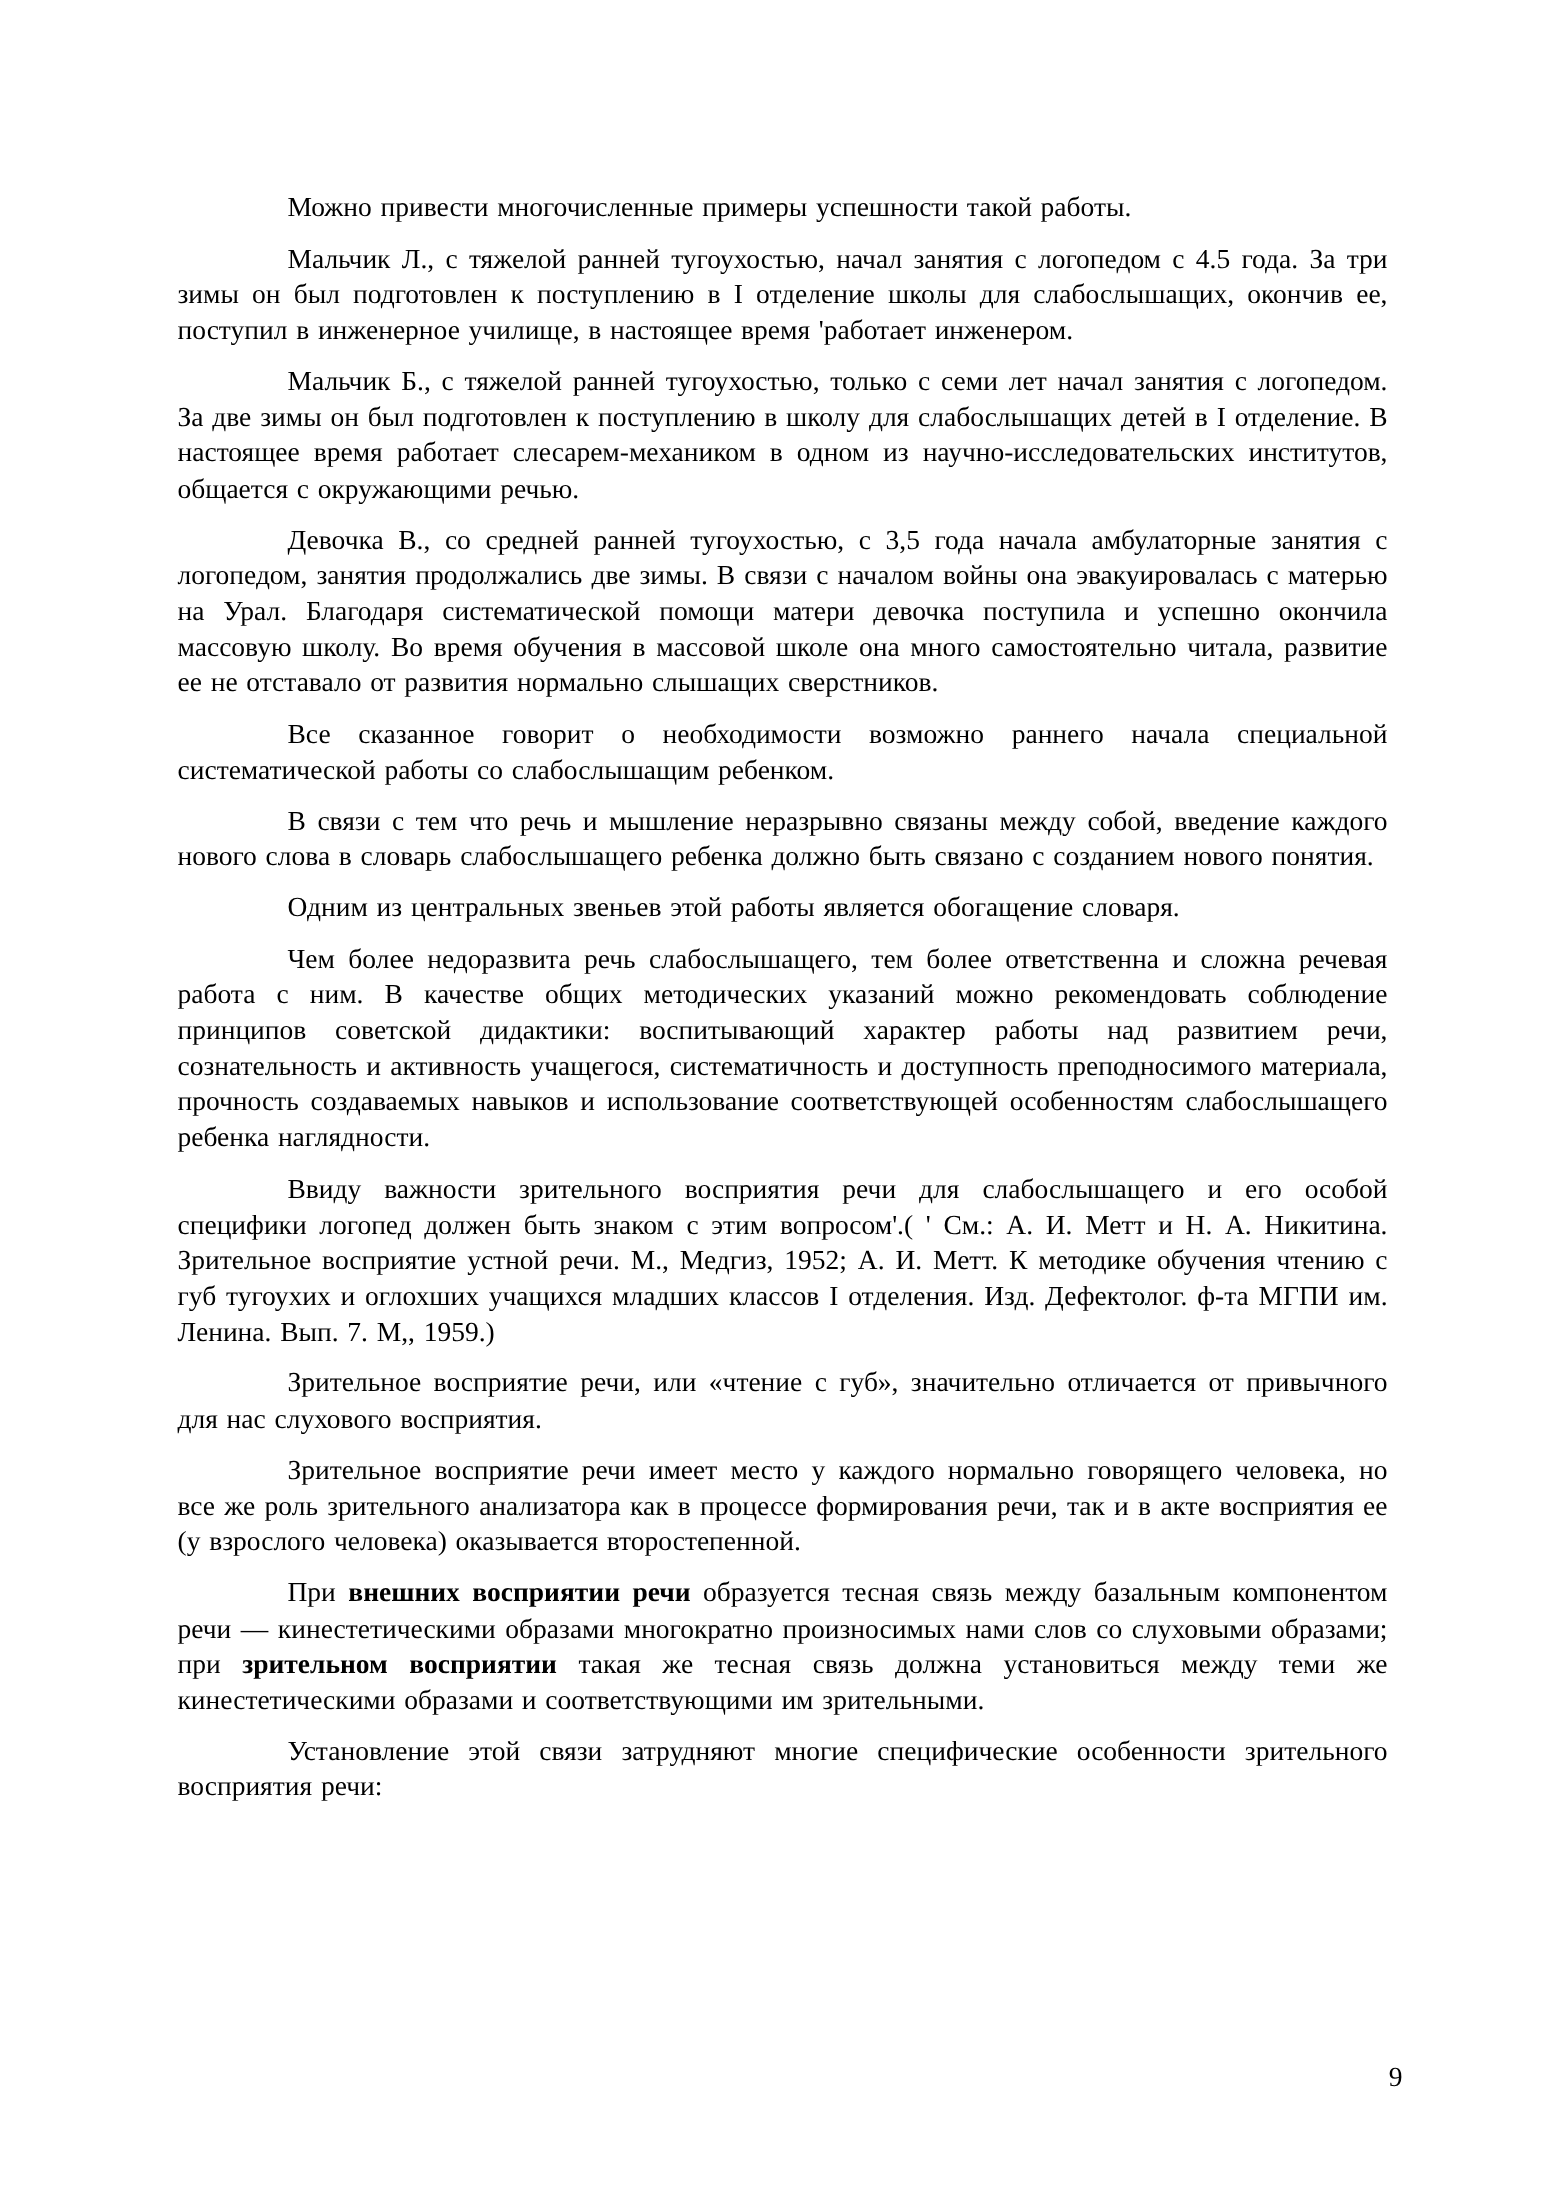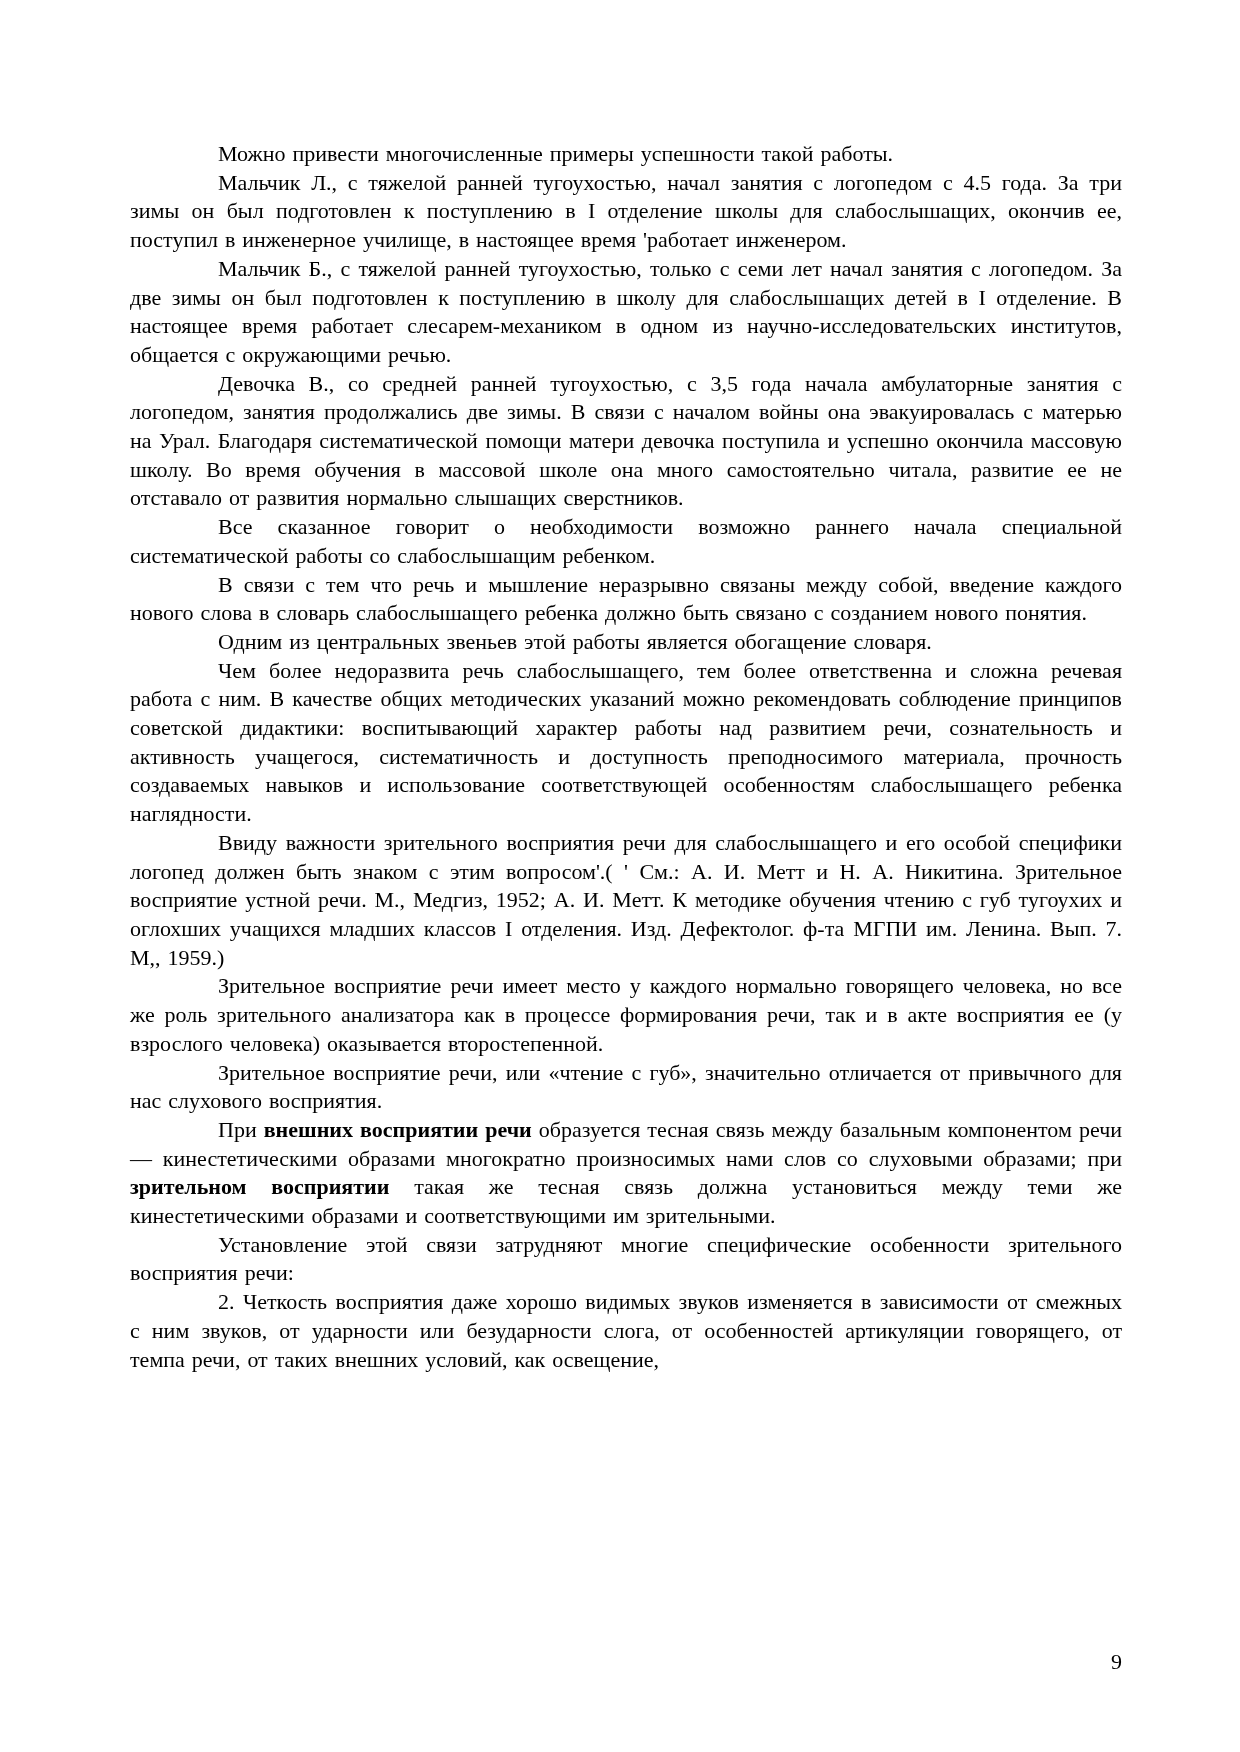--- a/index.html
+++ b/index.html
@@ -21,21 +21,21 @@
     left: 130px;
     top: 140px;
     width: 992px;
     font-size: 22px;
     line-height: 28.7px;
     text-align: justify;
     word-spacing: 1.5px;
     color: #000000;
   }
   .text-block p {
-    margin: 0;
+    margin: 12px;
     padding: 0;
     text-indent: 88px;
   }
   .text-block b {
     font-weight: bold;
   }
   .page-number {
     position: absolute;
     left: 130px;
     top: 1648px;
@@ -53,20 +53,19 @@
   <div class="text-block">
       <p><span>Можно привести многочисленные примеры успешности такой работы.</span></p>
       <p><span>Мальчик Л., с тяжелой ранней тугоухостью, начал занятия с логопедом с 4.5 года. За три зимы он был подготовлен к поступлению в I отделение школы для слабослышащих, окончив ее, поступил в инженерное училище, в настоящее время 'работает инженером.</span></p>
       <p><span>Мальчик Б., с тяжелой ранней тугоухостью, только с семи лет начал занятия с логопедом. За две зимы он был подготовлен к поступлению в школу для слабослышащих детей в I отделение. В настоящее время работает слесарем-механиком в одном из научно-исследовательских институтов, общается с окружающими речью.</span></p>
       <p><span>Девочка В., со средней ранней тугоухостью, с 3,5 года начала амбулаторные занятия с логопедом, занятия продолжались две зимы. В связи с началом войны она эвакуировалась с матерью на Урал. Благодаря систематической помощи матери девочка поступила и успешно окончила массовую школу. Во время обучения в массовой школе она много самостоятельно читала, развитие ее не отставало от развития нормально слышащих сверстников.</span></p>
       <p><span>Все сказанное говорит о необходимости возможно раннего начала специальной систематической работы со слабослышащим ребенком.</span></p>
       <p><span>В связи с тем что речь и мышление неразрывно связаны между собой, введение каждого нового слова в словарь слабослышащего ребенка должно быть связано с созданием нового понятия.</span></p>
       <p><span>Одним из центральных звеньев этой работы является обогащение словаря.</span></p>
       <p><span>Чем более недоразвита речь слабослышащего, тем более ответственна и сложна речевая работа с ним. В качестве общих методических указаний можно рекомендовать соблюдение принципов советской дидактики: воспитывающий характер работы над развитием речи, сознательность и активность учащегося, систематичность и доступность преподносимого материала, прочность создаваемых навыков и использование соответствующей особенностям слабослышащего ребенка наглядности.</span></p>
       <p><span>Ввиду важности зрительного восприятия речи для слабослышащего и его особой специфики логопед должен быть знаком с этим вопросом'.( ' См.: А. И. Метт и Н. А. Никитина. Зрительное восприятие устной речи. М., Медгиз, 1952; А. И. Метт. К методике обучения чтению с губ тугоухих и оглохших учащихся младших классов I отделения. Изд. Дефектолог. ф-та МГПИ им. Ленина. Вып. 7. М,, 1959.)</span></p>
+      <p><span>Зрительное восприятие речи, или «чтение с губ», значительно отличается от привычного для нас слухового восприятия.</span></p>
       <p><span>Зрительное восприятие речи имеет место у каждого нормально говорящего человека, но все же роль зрительного анализатора как в процессе формирования речи, так и в акте восприятия ее (у взрослого человека) оказывается второстепенной.</span></p>
-      <p><span>Зрительное восприятие речи, или «чтение с губ», значительно отличается от привычного для нас слухового восприятия.</span></p>
       <p><span>При </span><b>внешних восприятии речи</b><span> образуется тесная связь между базальным компонентом речи — кинестетическими образами многократно произносимых нами слов со слуховыми образами; при </span><b>зрительном восприятии</b><span> такая же тесная связь должна установиться между теми же кинестетическими образами и соответствующими им зрительными.</span></p>
       <p><span>Установление этой связи затрудняют многие специфические особенности зрительного восприятия речи:</span></p>
-      <p><span>2. Четкость восприятия даже хорошо видимых звуков изменяется в зависимости от смежных с ним звуков, от ударности или безударности слога, от особенностей артикуляции говорящего, от темпа речи, от таких внешних условий, как освещение,</span></p>
     </div>
   <div class="page-number">9</div>
 </div>
 
 </body></html>

